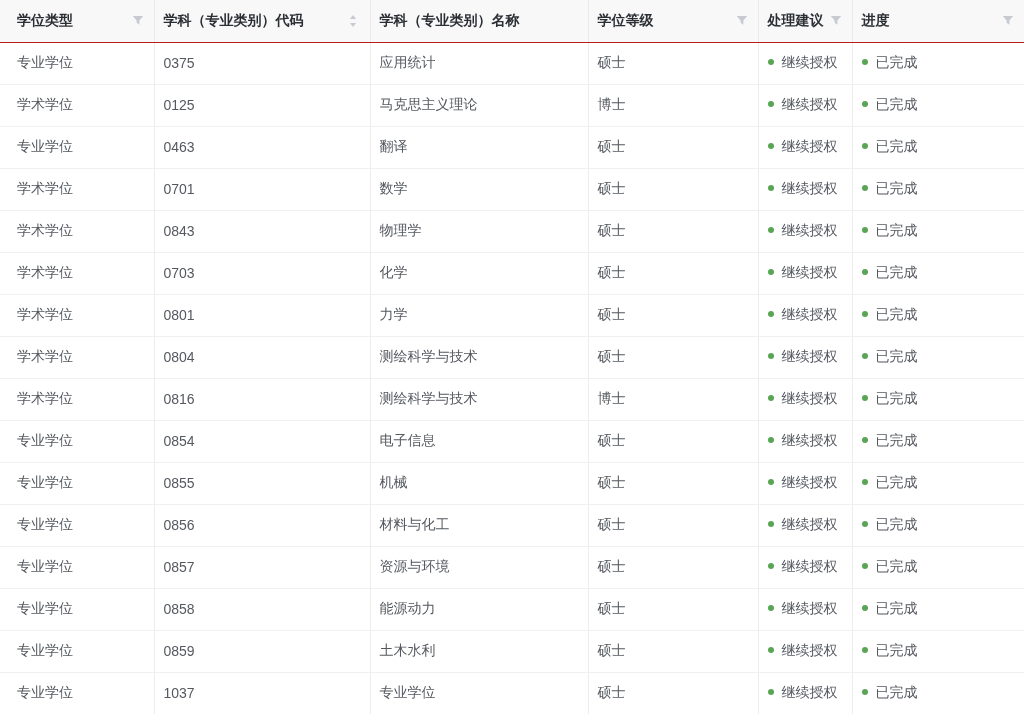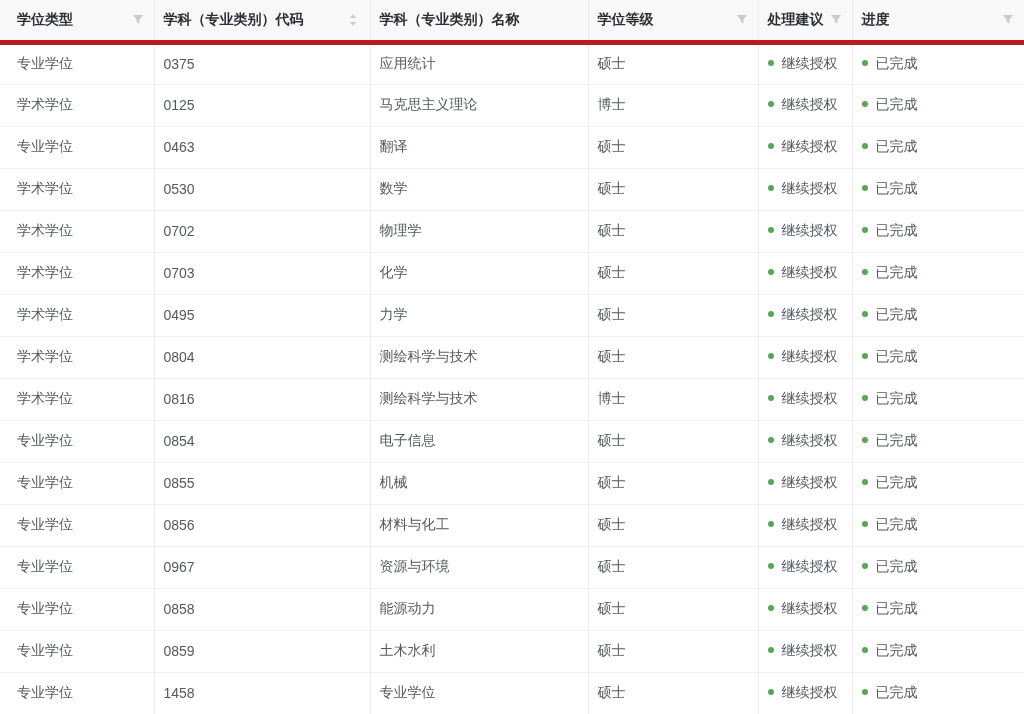--- a/index.html
+++ b/index.html
@@ -22,21 +22,21 @@
     vertical-align: middle;
     white-space: nowrap;
     overflow: hidden;
     position: relative;
   }
   th:first-child, td:first-child { padding-left: 17px; }
   thead th {
     background: #f8f8f9;
     color: #2b2f33;
     font-weight: bold;
-    border-bottom: 5px solid #b91c1c;
+    border-bottom: 1px solid #b91c1c;
     border-right: 1px solid #e8eaec;
   }
   thead th:last-child { border-right: none; }
   tbody td {
     color: #55595f;
     border-bottom: 1px solid #f0f0f0;
     border-right: 1px solid #ededee;
     background: #fff;
   }
   tbody td:last-child { border-right: none; font-family: Liberation Serif, serif; }
@@ -125,45 +125,45 @@
         <tr>
           <td><span>专业学位</span></td>
           <td><span>0463</span></td>
           <td><span>翻译</span></td>
           <td><span>硕士</span></td>
           <td><span class="dot"></span><span>继续授权</span></td>
           <td><span class="dot"></span><span>已完成</span></td>
         </tr>
         <tr>
           <td><span>学术学位</span></td>
-          <td><span>0530</span></td>
+          <td><span>0701</span></td>
           <td><span>数学</span></td>
           <td><span>硕士</span></td>
           <td><span class="dot"></span><span>继续授权</span></td>
           <td><span class="dot"></span><span>已完成</span></td>
         </tr>
         <tr>
           <td><span>学术学位</span></td>
-          <td><span>0702</span></td>
+          <td><span>0843</span></td>
           <td><span>物理学</span></td>
           <td><span>硕士</span></td>
           <td><span class="dot"></span><span>继续授权</span></td>
           <td><span class="dot"></span><span>已完成</span></td>
         </tr>
         <tr>
           <td><span>学术学位</span></td>
           <td><span>0703</span></td>
           <td><span>化学</span></td>
           <td><span>硕士</span></td>
           <td><span class="dot"></span><span>继续授权</span></td>
           <td><span class="dot"></span><span>已完成</span></td>
         </tr>
         <tr>
           <td><span>学术学位</span></td>
-          <td><span>0495</span></td>
+          <td><span>0801</span></td>
           <td><span>力学</span></td>
           <td><span>硕士</span></td>
           <td><span class="dot"></span><span>继续授权</span></td>
           <td><span class="dot"></span><span>已完成</span></td>
         </tr>
         <tr>
           <td><span>学术学位</span></td>
           <td><span>0804</span></td>
           <td><span>测绘科学与技术</span></td>
           <td><span>硕士</span></td>
@@ -197,21 +197,21 @@
         <tr>
           <td><span>专业学位</span></td>
           <td><span>0856</span></td>
           <td><span>材料与化工</span></td>
           <td><span>硕士</span></td>
           <td><span class="dot"></span><span>继续授权</span></td>
           <td><span class="dot"></span><span>已完成</span></td>
         </tr>
         <tr>
           <td><span>专业学位</span></td>
-          <td><span>0967</span></td>
+          <td><span>0857</span></td>
           <td><span>资源与环境</span></td>
           <td><span>硕士</span></td>
           <td><span class="dot"></span><span>继续授权</span></td>
           <td><span class="dot"></span><span>已完成</span></td>
         </tr>
         <tr>
           <td><span>专业学位</span></td>
           <td><span>0858</span></td>
           <td><span>能源动力</span></td>
           <td><span>硕士</span></td>
@@ -221,21 +221,21 @@
         <tr>
           <td><span>专业学位</span></td>
           <td><span>0859</span></td>
           <td><span>土木水利</span></td>
           <td><span>硕士</span></td>
           <td><span class="dot"></span><span>继续授权</span></td>
           <td><span class="dot"></span><span>已完成</span></td>
         </tr>
         <tr>
           <td><span>专业学位</span></td>
-          <td><span>1458</span></td>
+          <td><span>1037</span></td>
           <td><span>专业学位</span></td>
           <td><span>硕士</span></td>
           <td><span class="dot"></span><span>继续授权</span></td>
           <td><span class="dot"></span><span>已完成</span></td>
         </tr>
       </tbody>
   </table>
 </div>
 
 </body></html>

